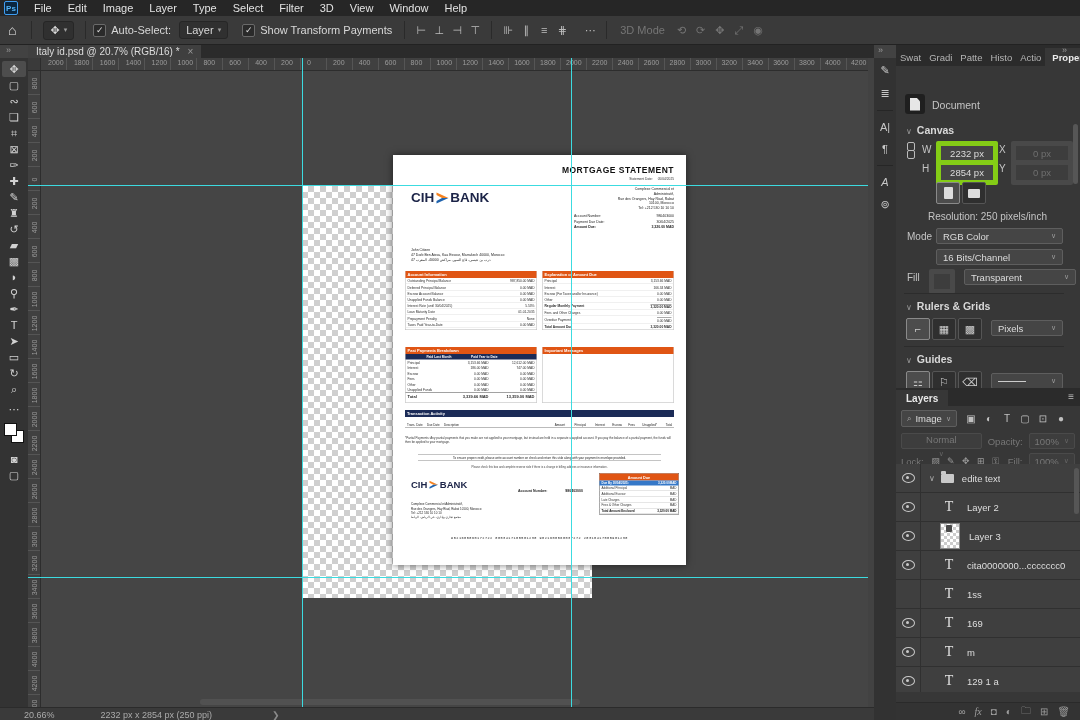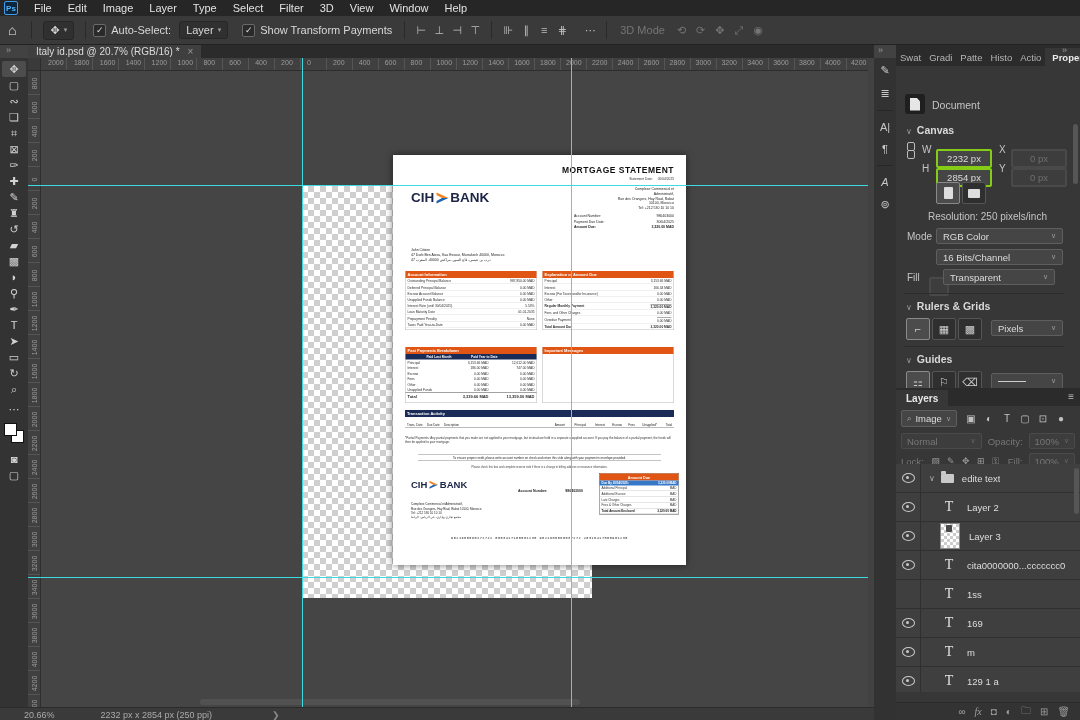--- a/index.html
+++ b/index.html
@@ -108,22 +108,22 @@
   .rs-ic{color:#c8c8c8;font-size:11px;width:20px;text-align:center;}
   .rs-div{width:16px;height:1px;background:#262626;}
   #rpanel{position:absolute;left:896px;top:44px;width:184px;height:536px;background:#373737;z-index:50;}
   #ptab-row{position:absolute;left:0;top:0;width:184px;height:22px;background:#2b2b2b;display:flex;align-items:flex-end;}
   .ptab{font-size:9.5px;color:#b5b5b5;padding:4px 4px;height:18px;box-sizing:border-box;}
   .ptab.active{background:#373737;color:#ececec;font-weight:bold;padding:4px 7px;}
   .pmenu{margin-left:auto;color:#bbb;font-size:10px;padding:4px 6px;}
   .prop-label{color:#c4c4c4;font-size:10px;}
   .sec-hdr{position:absolute;color:#d8d8d8;font-size:10.5px;font-weight:bold;}
   .sec-chev{color:#999;font-size:8px;margin-right:5px;font-weight:normal;}
-  .field{position:absolute;background:#454545;border:2px solid #84cc16;border-radius:2px;
-         color:#ddd;font-size:9.5px;height:15px;line-height:15px;text-align:center;margin-top:8px;}
+  .field{position:absolute;background:#454545;border:5px solid #84cc16;border-radius:2px;
+         color:#ddd;font-size:9.5px;height:15px;line-height:15px;text-align:center;}
   .field.off{color:#6f6f6f;background:#3d3d3d;border-color:#494949;}
   .drop{position:absolute;background:#454545;border:1px solid #5e5e5e;border-radius:2px;color:#ddd;
         font-size:9.5px;height:16px;display:flex;align-items:center;justify-content:space-between;padding:0 6px;box-sizing:border-box;}
   .pdiv{position:absolute;left:8px;width:160px;height:1px;background:#2c2c2c;}
   .sq-btn{position:absolute;width:22px;height:20px;background:#2f2f2f;border:1px solid #555;
           border-radius:2px;display:flex;align-items:center;justify-content:center;color:#ccc;font-size:11px;}
   .sq-btn.active{background:#4c4c4c;border-color:#8a8a8a;}
   .pscroll{position:absolute;right:2px;width:5px;background:#565656;border-radius:3px;}
   
   #layers{position:absolute;left:0;top:344px;width:184px;height:332px;background:#373737;}
@@ -649,21 +649,21 @@
           <span>RGB Color</span>
           <span class="caret">∨</span>
         </div>
       <div class="drop" style="left:40px;top:183px;width:127px;">
           <span>16 Bits/Channel</span>
           <span class="caret">∨</span>
         </div>
 
       <span class="prop-label dim" style="position:absolute;left:11px;top:206px;">Fill</span>
       <div class="field off" style="left:33px;top:203px;width:16px;"></div>
-      <div class="drop" style="left:47px;top:203px;width:112px;">
+      <div class="drop" style="left:68px;top:203px;width:112px;">
           <span>Transparent</span>
           <span class="caret">∨</span>
         </div>
 
       <div class="pdiv" style="top:227px;"></div>
       <div class="sec-hdr" style="left:10px;top:234px;"><span class="sec-chev">∨</span><span>Rulers &amp; Grids</span></div>
       <div class="sq-btn active" style="left:10px;top:252px;">⌐</div>
       <div class="sq-btn" style="left:36px;top:252px;">▦</div>
       <div class="sq-btn" style="left:62px;top:252px;">▩</div>
       <div class="drop" style="left:95px;top:254px;width:72px;">
@@ -700,21 +700,21 @@
         <span id="lfilter-icons" style="display:flex;gap:4px;margin-left:2px;">
             <span class="lf-ic">▣</span>
             <span class="lf-ic">◐</span>
             <span class="lf-ic">T</span>
             <span class="lf-ic">▢</span>
             <span class="lf-ic">⊡</span>
             <span class="lf-ic">●</span>
           </span>
       </div>
       <div class="lrow2">
-        <span class="mini-chip" style="width:86px;justify-content:space-between;">
+        <span class="mini-chip" style="width:86px;justify-content:space-between;flex-direction:column;">
           <span>Normal</span>
             <span class="caret" style="color:#666;">∨</span>
         </span>
         <span>Opacity:</span>
         <span class="mini-chip">
             <span>100%</span>
             <span class="caret" style="color:#666;">∨</span>
           </span>
       </div>
       <div class="lrow2">

